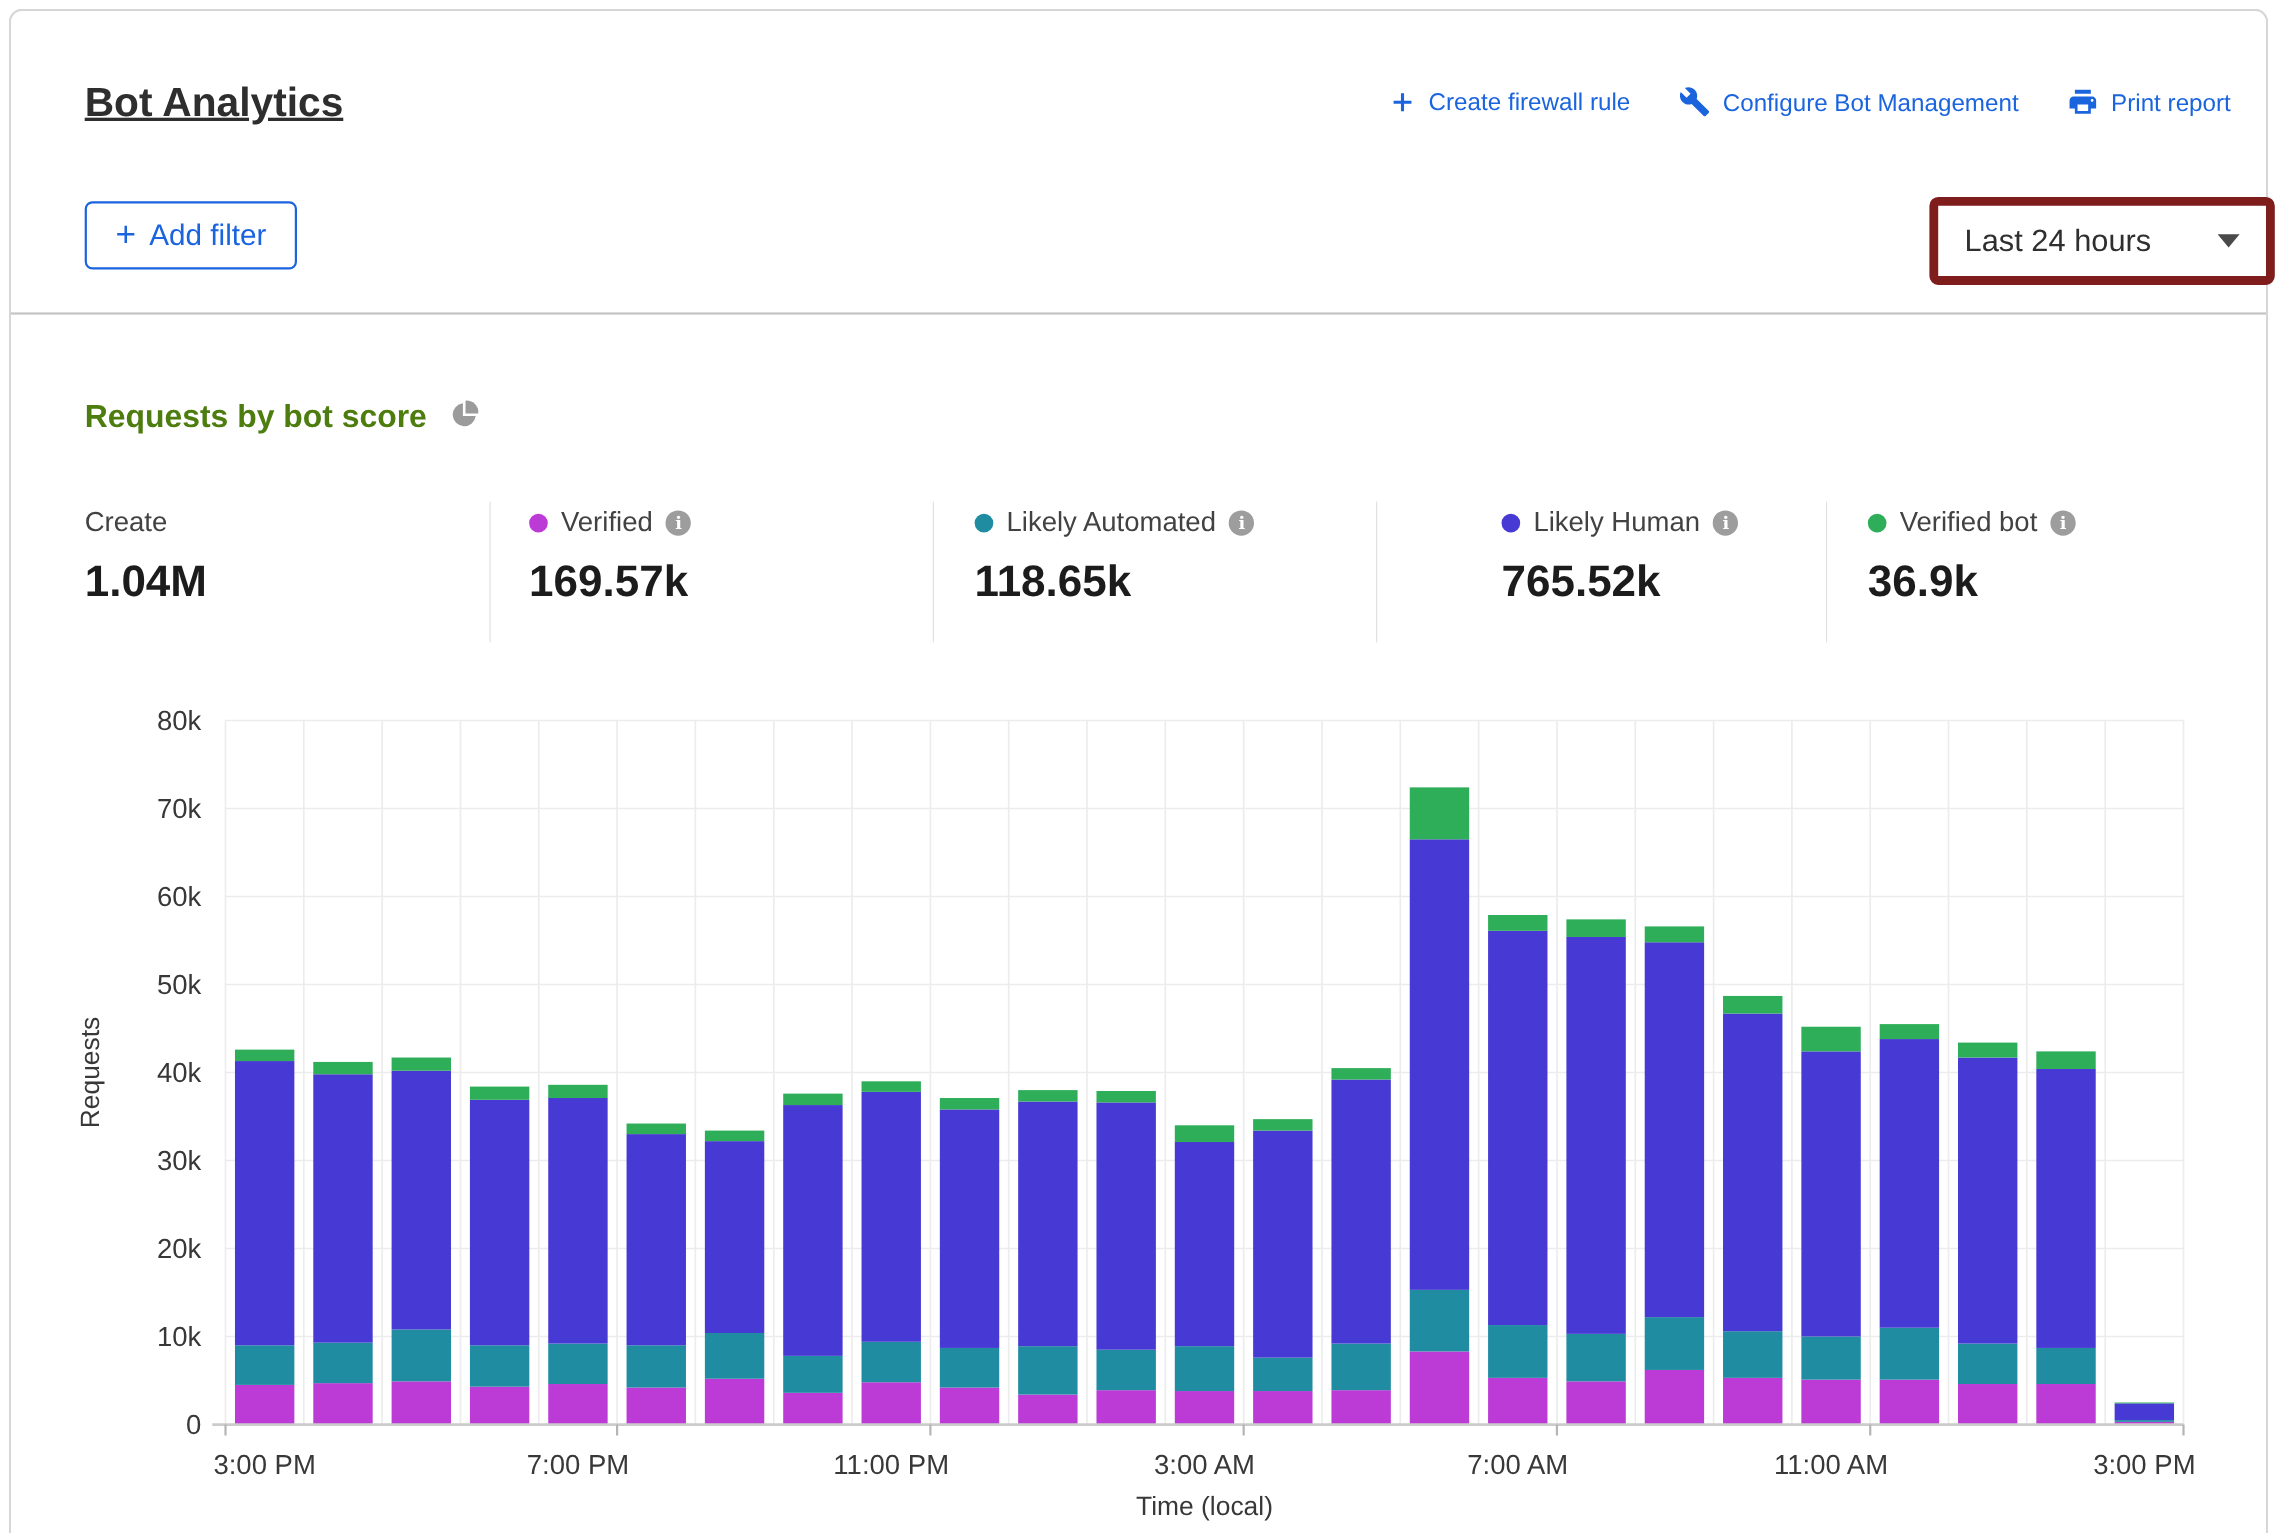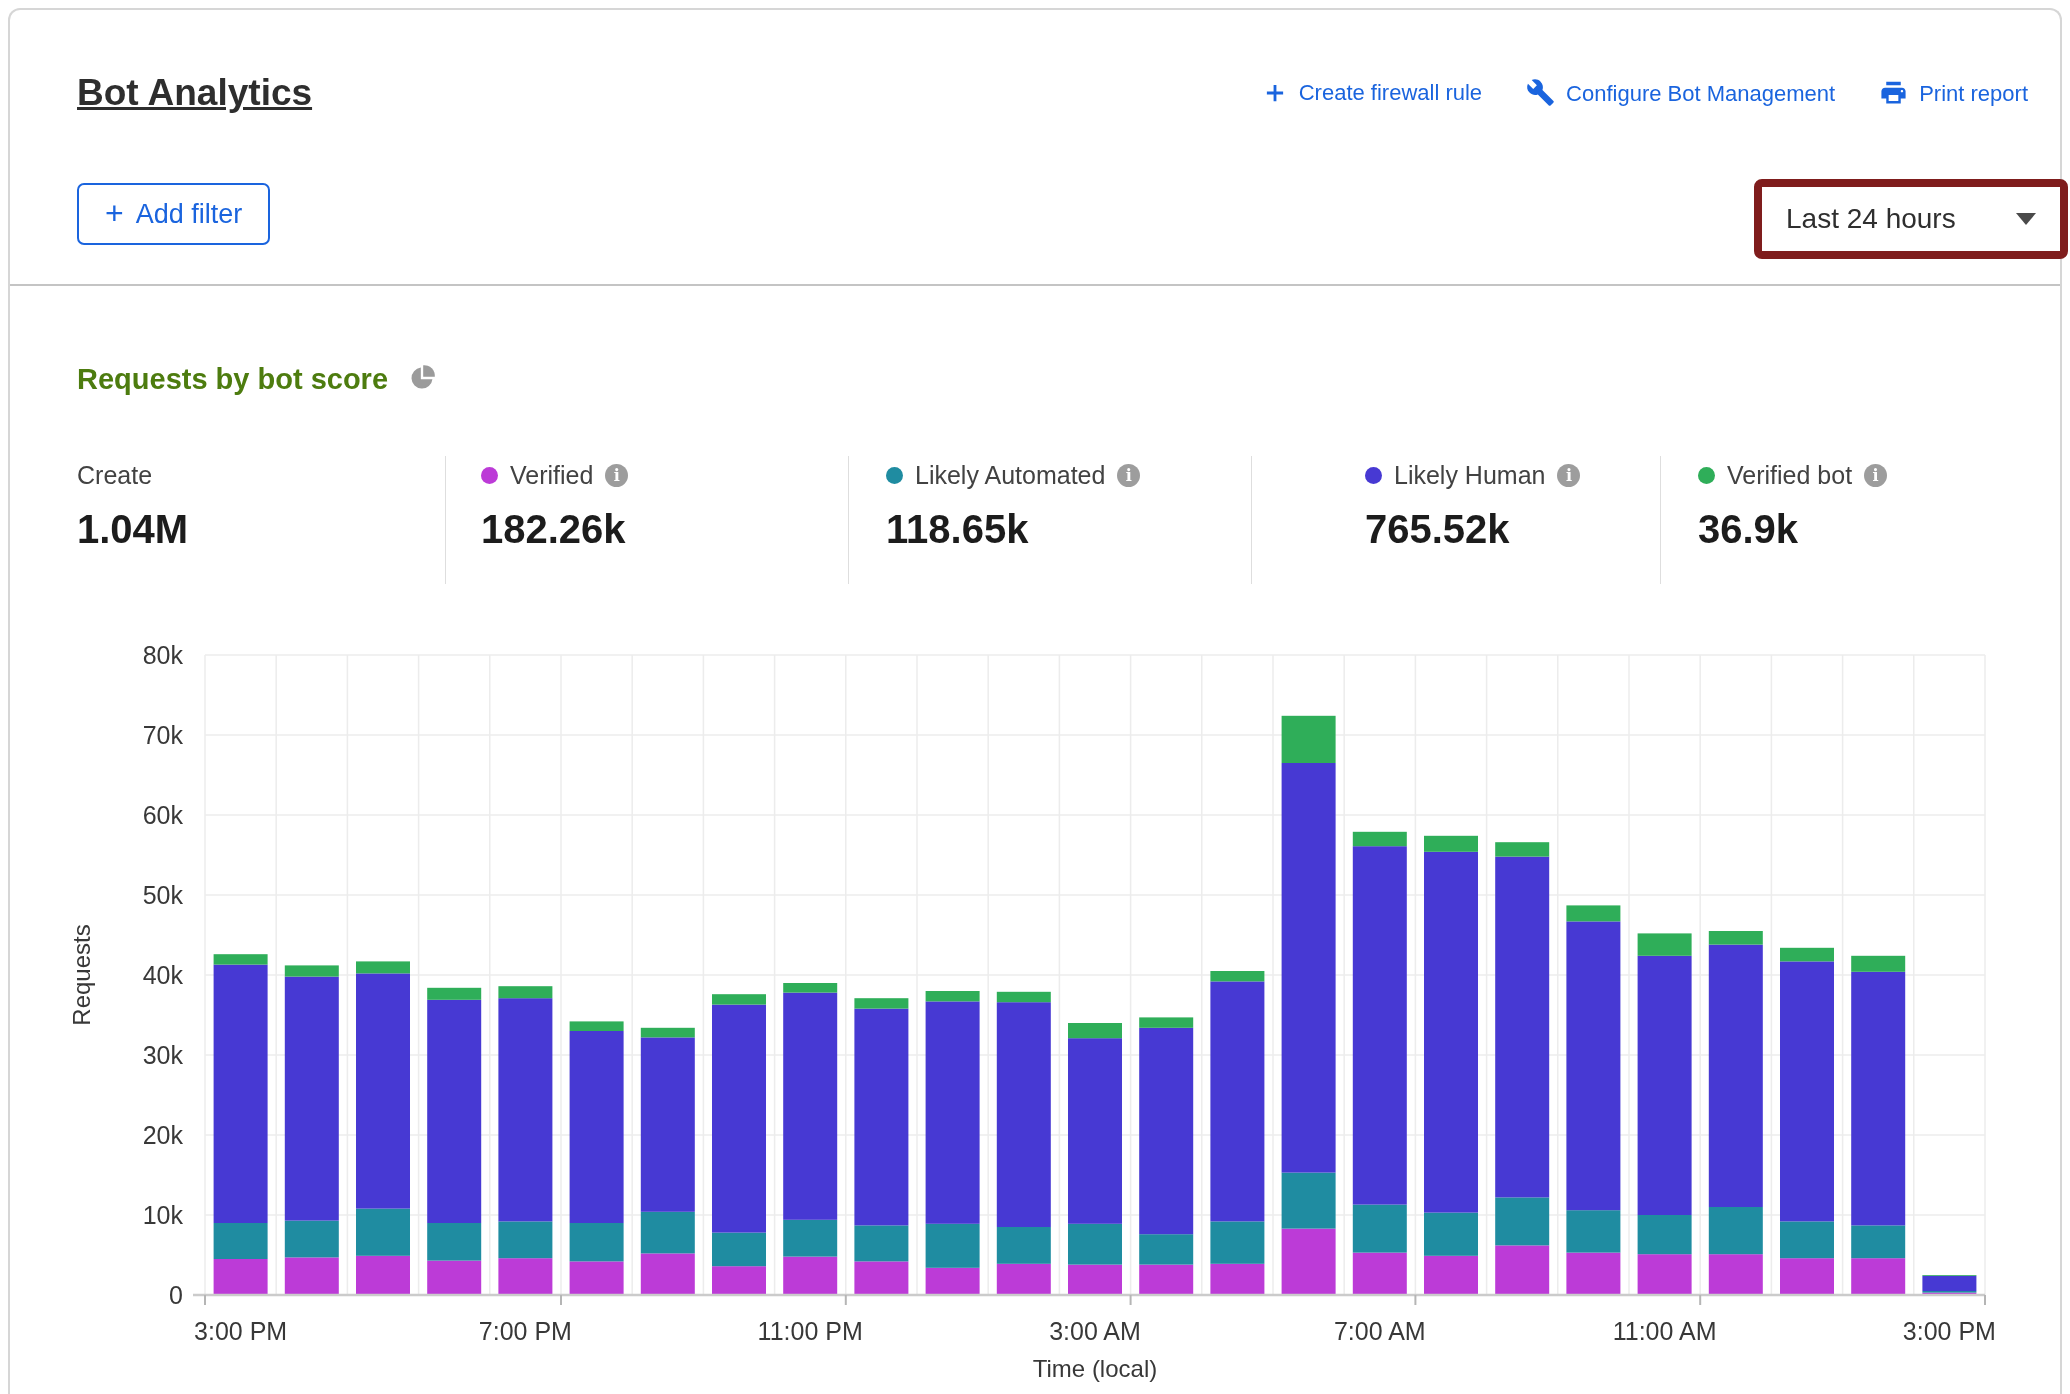--- a/index.html
+++ b/index.html
@@ -100,21 +100,21 @@
     <div class="stat-value">1.04M</div>
   </div>
 
   <div class="stat-divider" style="left:445px"></div>
   <div class="stat" style="left:481px">
     <div class="stat-label-row">
       <span class="dot" style="background: rgb(188, 59, 215);"></span>
       <span class="stat-label">Verified</span>
       <span class="info-icon">i</span>
     </div>
-    <div class="stat-value">182.26k</div>
+    <div class="stat-value">169.57k</div>
   </div>
 
   <div class="stat-divider" style="left:848px"></div>
   <div class="stat" style="left:886px">
     <div class="stat-label-row">
       <span class="dot" style="background: rgb(31, 140, 161);"></span>
       <span class="stat-label">Likely Automated</span>
       <span class="info-icon">i</span>
     </div>
     <div class="stat-value">118.65k</div>

